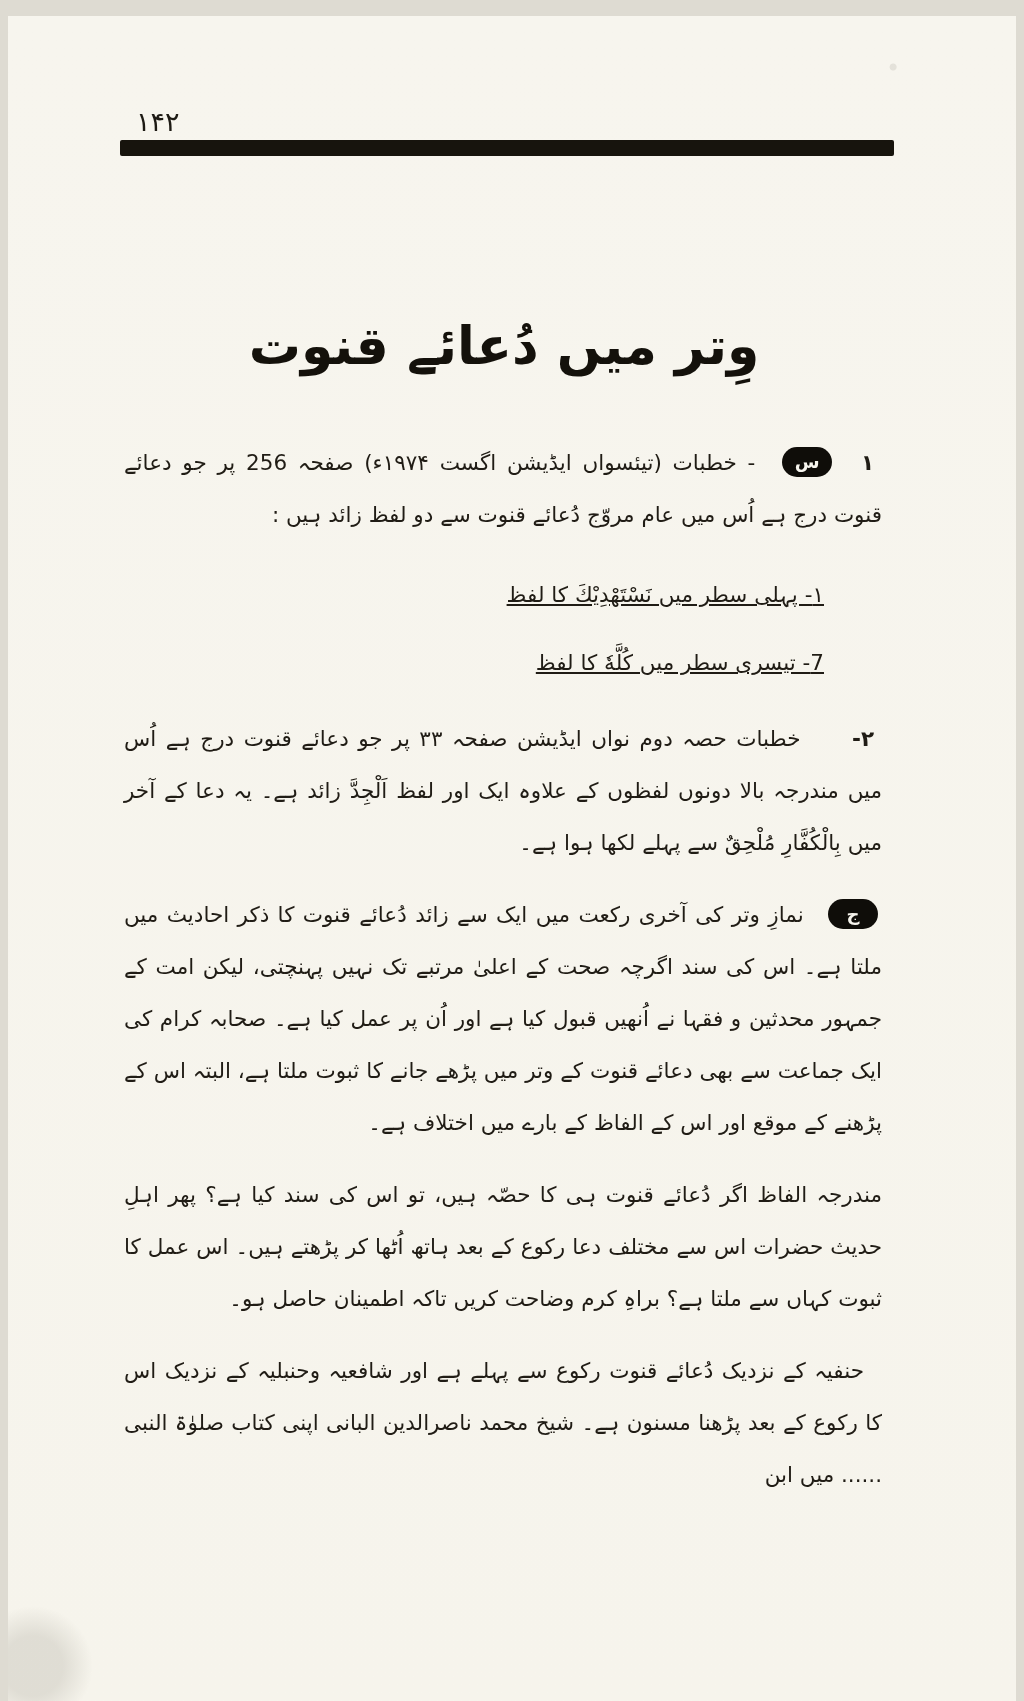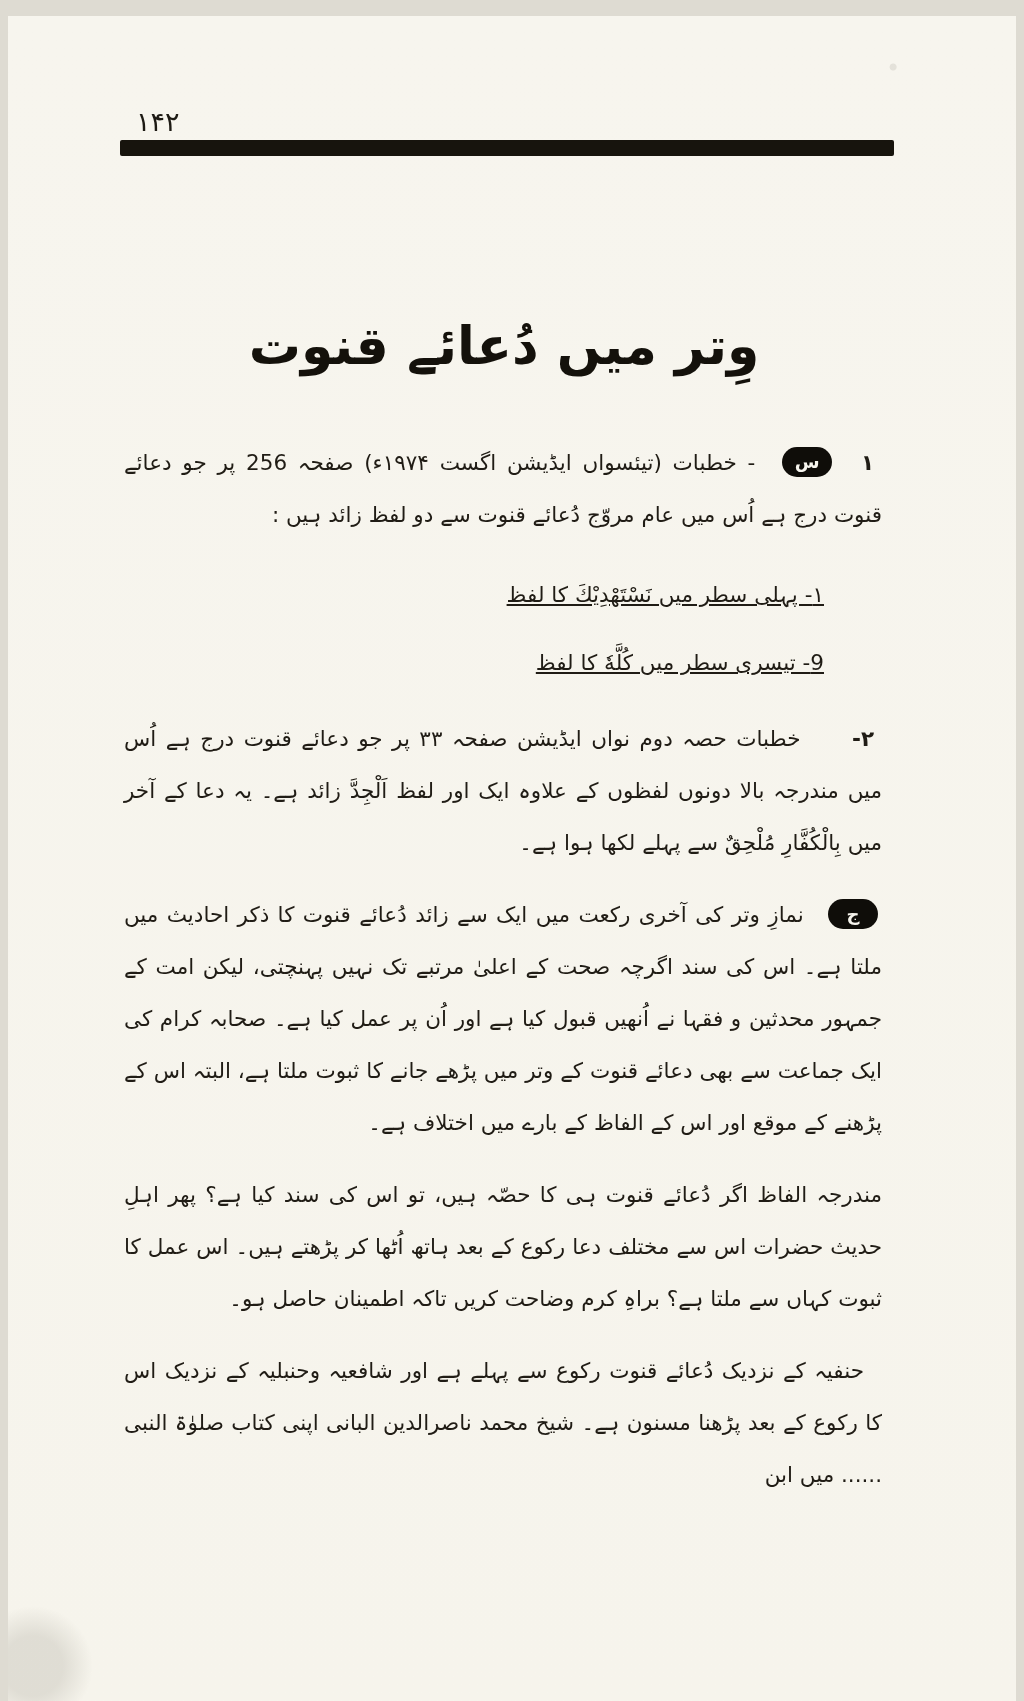--- a/index.html
+++ b/index.html
@@ -98,21 +98,21 @@
   <main class="content">
 
     <p class="para">
       <span class="list-num">۱</span>
       <span class="marker">س</span>
       <span>- خطبات (تیئسواں ایڈیشن اگست ۱۹۷۴ء) صفحہ 256 پر جو دعائے قنوت درج ہے اُس میں عام مروّج دُعائے قنوت سے دو لفظ زائد ہیں :</span>
     </p>
 
     <div class="sublist">
       <p class="para">۱-  پہلی سطر میں نَسْتَهْدِيْكَ کا لفظ</p>
-      <p class="para">9-  تیسری سطر میں كُلَّهٗ کا لفظ</p>
+      <p class="para">7-  تیسری سطر میں كُلَّهٗ کا لفظ</p>
     </div>
 
     <p class="para">
       <span class="hang-num">۲-</span>
       <span>خطبات حصہ دوم نواں ایڈیشن صفحہ ۳۳ پر جو دعائے قنوت درج ہے اُس میں مندرجہ بالا دونوں لفظوں کے علاوہ ایک اور لفظ اَلْجِدَّ زائد ہے۔ یہ دعا کے آخر میں بِالْكُفَّارِ مُلْحِقٌ سے پہلے لکھا ہوا ہے۔</span>
     </p>
 
     <p class="para">
       <span class="marker">ج</span>
       <span>نمازِ وتر کی آخری رکعت میں ایک سے زائد دُعائے قنوت کا ذکر احادیث میں ملتا ہے۔ اس کی سند اگرچہ صحت کے اعلیٰ مرتبے تک نہیں پہنچتی، لیکن امت کے جمہور محدثین و فقہا نے اُنھیں قبول کیا ہے اور اُن پر عمل کیا ہے۔ صحابہ کرام کی ایک جماعت سے بھی دعائے قنوت کے وتر میں پڑھے جانے کا ثبوت ملتا ہے، البتہ اس کے پڑھنے کے موقع اور اس کے الفاظ کے بارے میں اختلاف ہے۔</span>

